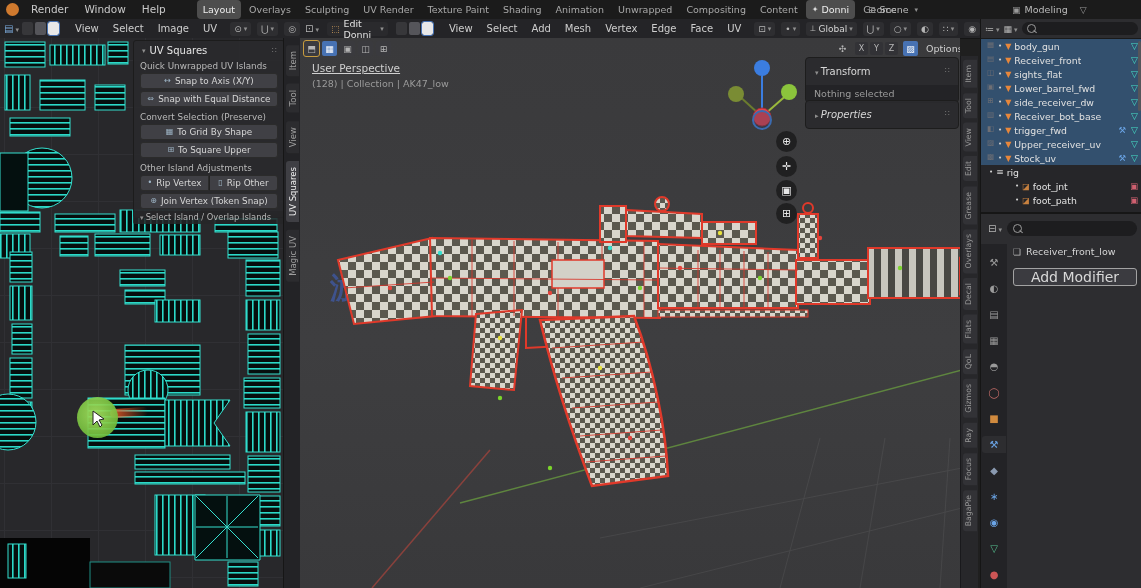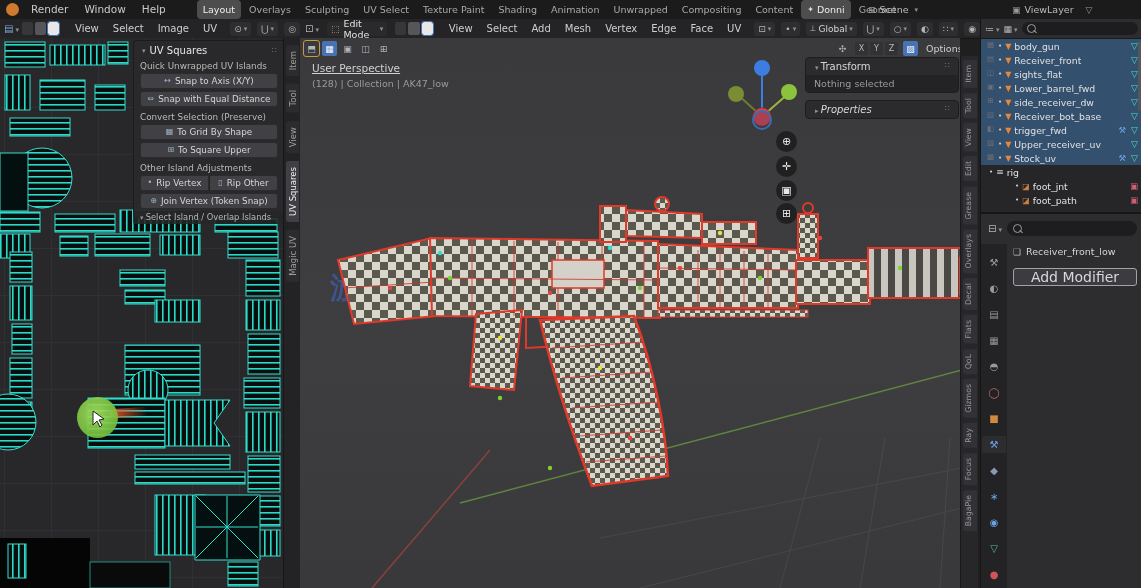--- a/index.html
+++ b/index.html
@@ -50,21 +50,21 @@
   #vp{left:300px;top:38px;width:660px;height:550px;background:linear-gradient(180deg,#3a3a3c 0%,#3e3e40 55%,#39393b 100%);overflow:hidden;}
   #vp-tabs{left:960px;top:56px;width:18px;height:532px;background:#27272a;border-left:1px solid #19191c;padding-top:4px;box-sizing:border-box;}
   .vtab2{writing-mode:vertical-rl;transform:rotate(180deg);background:#323236;color:#9a9a9a;font-size:7.8px;
          padding:5px 1px;margin:0 0 5px 2px;border-radius:0 3px 3px 0;width:14px;box-sizing:border-box;text-align:center;white-space:nowrap;}
   .ovl-line1{color:#d0d0d0;font-size:10.5px;}
   .ovl-line2{color:#9b9b9b;font-size:9.5px;}
   #watermark{left:330px;top:268px;width:645px;font-size:30px;font-weight:bold;letter-spacing:12px;
              color:rgba(63,100,204,.55);white-space:nowrap;overflow:hidden;}
   
   .npanel{background:rgba(43,43,46,.94);border:1px solid #1d1d1d;border-radius:4px;color:#d8d8d8;font-size:10px;}
-  .nprow{display:flex;justify-content:space-between;padding:3px 7px;}
+  .nprow{display:flex;justify-content:space-between;padding:8px 7px;}
   .npempty{background:rgba(34,34,36,.85);color:#9a9a9a;padding:3px 8px;border-radius:0 0 4px 4px;font-size:9.5px;}
   .grip{color:#7b7b7b;font-size:8px;letter-spacing:1px;}
   
   .ball{position:absolute;border-radius:50%;}
   .navbtn{position:absolute;width:21px;height:21px;border-radius:50%;background:rgba(22,22,22,.72);
           color:#e8e8e8;font-size:11px;text-align:center;line-height:21px;}
   
   .tsbtn{width:15px;height:15px;border-radius:2px;background:#3a3a3e;display:inline-flex;align-items:center;justify-content:center;color:#b5b5b5;font-size:9px;margin-right:3px;}
   .tsbtn.activeTool{outline:1px solid #c79c3f;}
   .tsbtn.blue{background:#4772b3;color:#fff;}
@@ -115,21 +115,21 @@
         <div class="wtab hl">
           <span>Layout</span>
         </div>
         <div class="wtab">
           <span>Overlays</span>
         </div>
         <div class="wtab">
           <span>Sculpting</span>
         </div>
         <div class="wtab">
-          <span>UV Select</span>
+          <span>UV Render</span>
         </div>
         <div class="wtab">
           <span>Texture Paint</span>
         </div>
         <div class="wtab">
           <span>Shading</span>
         </div>
         <div class="wtab">
           <span>Animation</span>
         </div>
@@ -150,21 +150,21 @@
           <span>Geometry N</span>
         </div>
       </div>
     <div class="tb-right abs" style="left:868px;top:0;height:19px;">
       <span class="mini-ic">⊞</span>
       <span>Scene</span>
       <span class="ddv">▾</span>
     </div>
     <div class="tb-right abs" style="left:1012px;top:0;height:19px;">
       <span class="mini-ic">▣</span>
-      <span>ViewLayer</span>
+      <span>Modeling</span>
       <span class="mini-ic" style="margin-left:8px;">▽</span>
     </div>
   </div>
 
   <div class="ehead abs" style="left:0;top:19px;width:300px;height:19px;">
     <span style="color:#7aa8d8;font-size:10px;margin:0 2px 0 4px;">▤<span class="ddv">▾</span></span>
     <span class="hbtn"></span>
     <span class="hbtn mid"></span>
     <span class="hbtn on"></span>
     <div id="uv-menus" style="display:flex;margin-left:8px;">
@@ -183,21 +183,21 @@
       </div>
     <div class="hgroup">
         <span style="font-size:9px;color:#b5b5b5;">◎</span>
       </div>
   </div>
 
   <div class="ehead abs" style="left:300px;top:19px;width:680px;height:19px;">
     <span style="color:#b5b5b5;font-size:10px;margin:0 2px 0 5px;">⊡<span class="ddv">▾</span></span>
     <div class="hgroup" style="background:#2a2a2d;">
       <span style="color:#d8a35f;font-size:9px;margin-right:4px;">⬚</span>
-      <span style="color:#e0e0e0;font-size:9.5px;">Edit Mode</span>
+      <span style="color:#e0e0e0;font-size:9.5px;">Edit Donni</span>
       <span class="ddv">▾</span>
     </div>
     <span class="hbtn" style="margin-left:8px;"></span>
     <span class="hbtn mid"></span>
     <span class="hbtn on"></span>
     <div id="vp-menus" style="display:flex;margin-left:8px;">
         <span class="hmenu">View</span>
         <span class="hmenu">Select</span>
         <span class="hmenu">Add</span>
         <span class="hmenu">Mesh</span>

